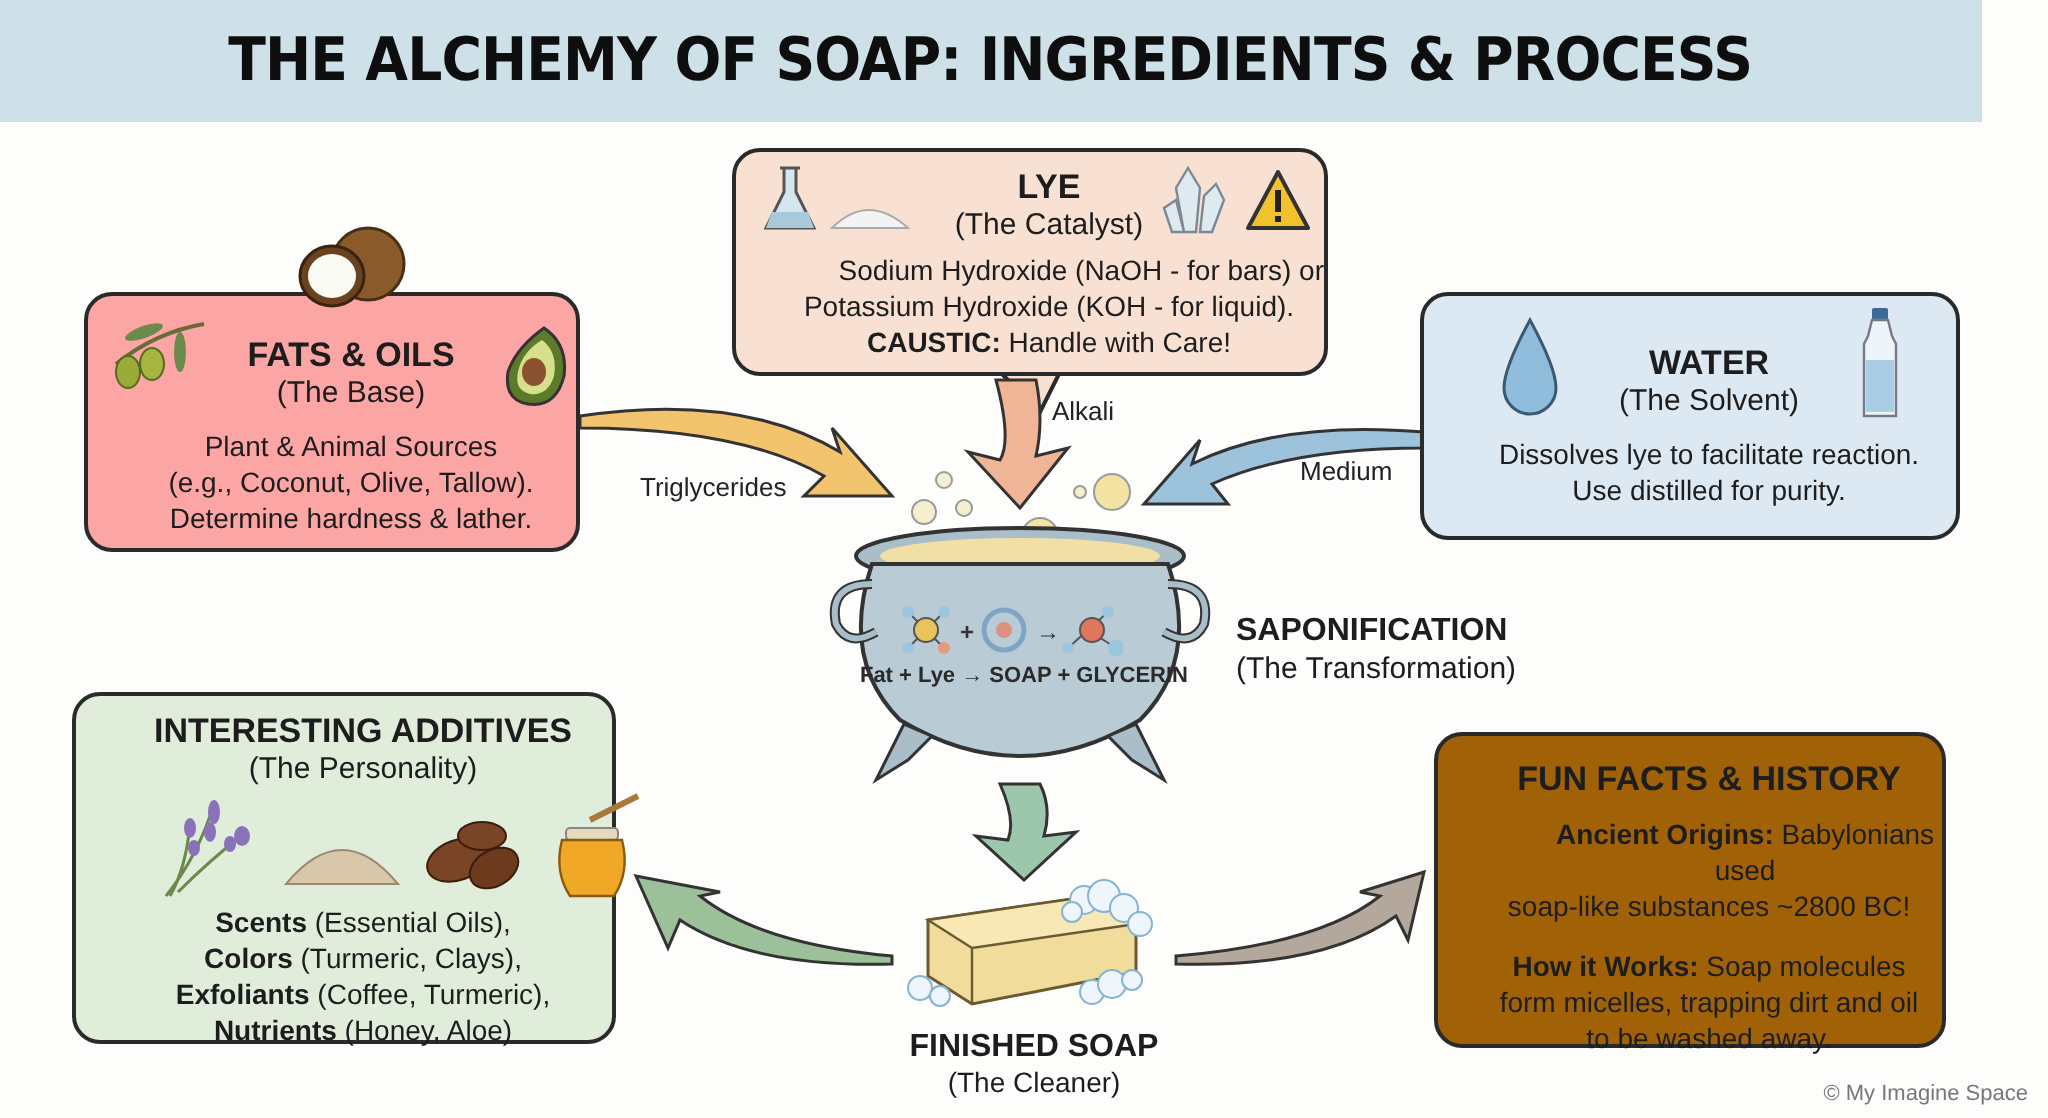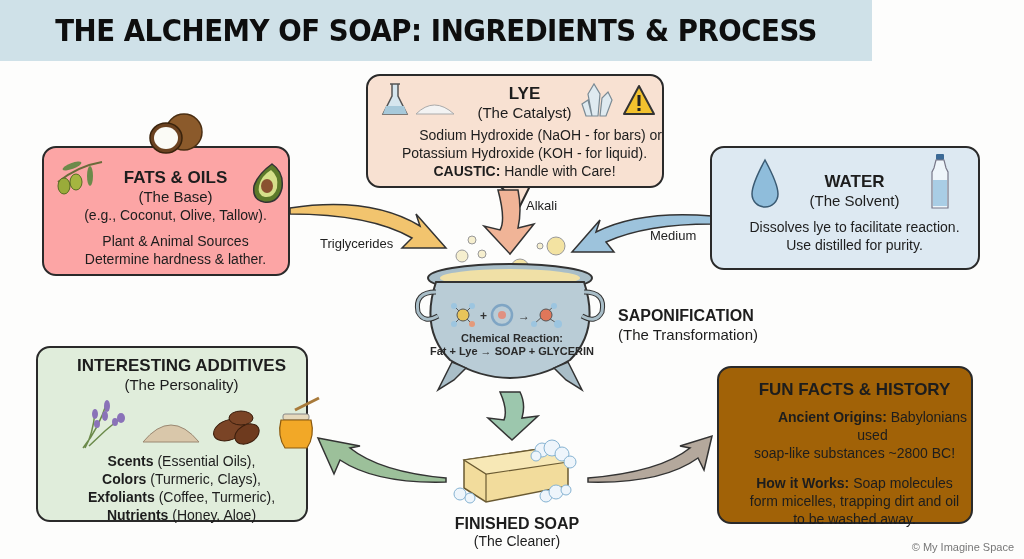--- a/index.html
+++ b/index.html
@@ -1,17 +1,17 @@
 <!DOCTYPE html>
 <html><head>
 <meta charset="utf-8">
 <style>
   html,body{margin:0;padding:0;}
   body{width:1024px;height:559px;position:relative;overflow:hidden;background:#fdfdfc;font-family:"Liberation Sans",sans-serif;color:#1d1d1d;}
-  .banner{position:absolute;left:0;top:0;width:872px;height:61px;background:#cfe1e8;display:flex;align-items:center;justify-content:center;}
+  .banner{position:absolute;left:0;top:0;width:991px;height:61px;background:#cfe1e8;display:flex;align-items:center;justify-content:center;}
   .banner h1{margin:0;font-family:"DejaVu Sans",sans-serif;font-weight:bold;font-size:30px;letter-spacing:-0.5px;color:#0e0e0e;transform:scaleX(0.92);}
   .box{position:absolute;border:2px solid #2a2a2a;border-radius:14px;box-sizing:border-box;text-align:center;padding-left:19px;}
   .ttl{font-weight:bold;font-size:17px;line-height:20px;}
   .sub{font-size:15px;line-height:18px;}
   .body{font-size:14px;line-height:18px;}
   .body b{font-weight:bold;}
   #lye{left:366px;top:74px;width:298px;height:114px;background:#f8e1d2;}
   #fats{left:42px;top:146px;width:248px;height:130px;background:#fca5a5;}
   #water{left:710px;top:146px;width:270px;height:124px;background:#dde9f2;}
   #additives{left:36px;top:346px;width:272px;height:176px;background:#e0eddb;}
@@ -65,22 +65,22 @@
       <path d="M17 2 L32 30 L2 30 Z" fill="#f2c12e" stroke="#333" stroke-width="2" stroke-linejoin="round"></path>
       <rect x="15.5" y="11" width="3" height="11" fill="#222"></rect>
       <rect x="15.5" y="24" width="3" height="3" fill="#222"></rect>
     </svg>
 </div>
 <div class="label" style="left:526px;top:198px;">Alkali</div>
 
 <div class="box" id="fats">
   <div class="ttl" style="margin-top:20px;">FATS &amp; OILS</div>
   <div class="sub">(The Base)</div>
+  <div class="body" style="margin-top:8px;">Plant &amp; Animal Sources</div>
   <div class="body">(e.g., Coconut, Olive, Tallow).</div>
-  <div class="body" style="margin-top:8px;">Plant &amp; Animal Sources</div>
   <div class="body">Determine hardness &amp; lather.</div>
   <svg class="icon" style="left:10px;top:8px;" width="52" height="48">
       <path d="M4 26 Q24 10 48 6" stroke="#6b6b3a" stroke-width="2" fill="none"></path>
       <ellipse cx="18" cy="10" rx="10" ry="3" fill="#6c8a4a" transform="rotate(-20 18 10)"></ellipse>
       <ellipse cx="36" cy="20" rx="3" ry="10" fill="#6c8a4a"></ellipse>
       <ellipse cx="10" cy="30" rx="6" ry="8" fill="#9aab3a" stroke="#556b22"></ellipse>
       <ellipse cx="22" cy="26" rx="6" ry="8" fill="#a5b540" stroke="#556b22"></ellipse>
     </svg>
   <svg class="icon" style="left:206px;top:14px;" width="36" height="44">
       <path d="M22 2 Q34 10 32 26 Q28 42 14 40 Q2 38 4 24 Q8 12 22 2Z" fill="#5d7a2a" stroke="#333" stroke-width="1.5"></path>
@@ -145,21 +145,20 @@
   <g>
       <line x1="124" y1="104" x2="144" y2="86" stroke="#555"></line>
       <line x1="134" y1="95" x2="148" y2="104" stroke="#555"></line>
       <circle cx="136" cy="95" r="6" fill="#e0775a" stroke="#555"></circle>
       <circle cx="124" cy="104" r="3" fill="#9cc5e0"></circle>
       <circle cx="144" cy="86" r="3" fill="#9cc5e0"></circle>
       <circle cx="148" cy="104" r="4" fill="#9cc5e0"></circle>
     </g>
 </svg>
 <div class="abs" style="left:422px;top:332px;width:180px;text-align:center;font-size:11px;font-weight:bold;line-height:13px;color:#2a2a2a;">
-  <div>Chemical Reaction:</div>
   <div>Fat + Lye → SOAP + GLYCERIN</div>
 </div>
 
 <div class="abs" style="left:618px;top:306px;">
   <div style="font-weight:bold;font-size:16px;line-height:20px;">SAPONIFICATION</div>
   <div style="font-size:15px;line-height:18px;">(The Transformation)</div>
 </div>
 
 <div class="box" id="additives">
   <div class="ttl" style="margin-top:8px;">INTERESTING ADDITIVES</div>

